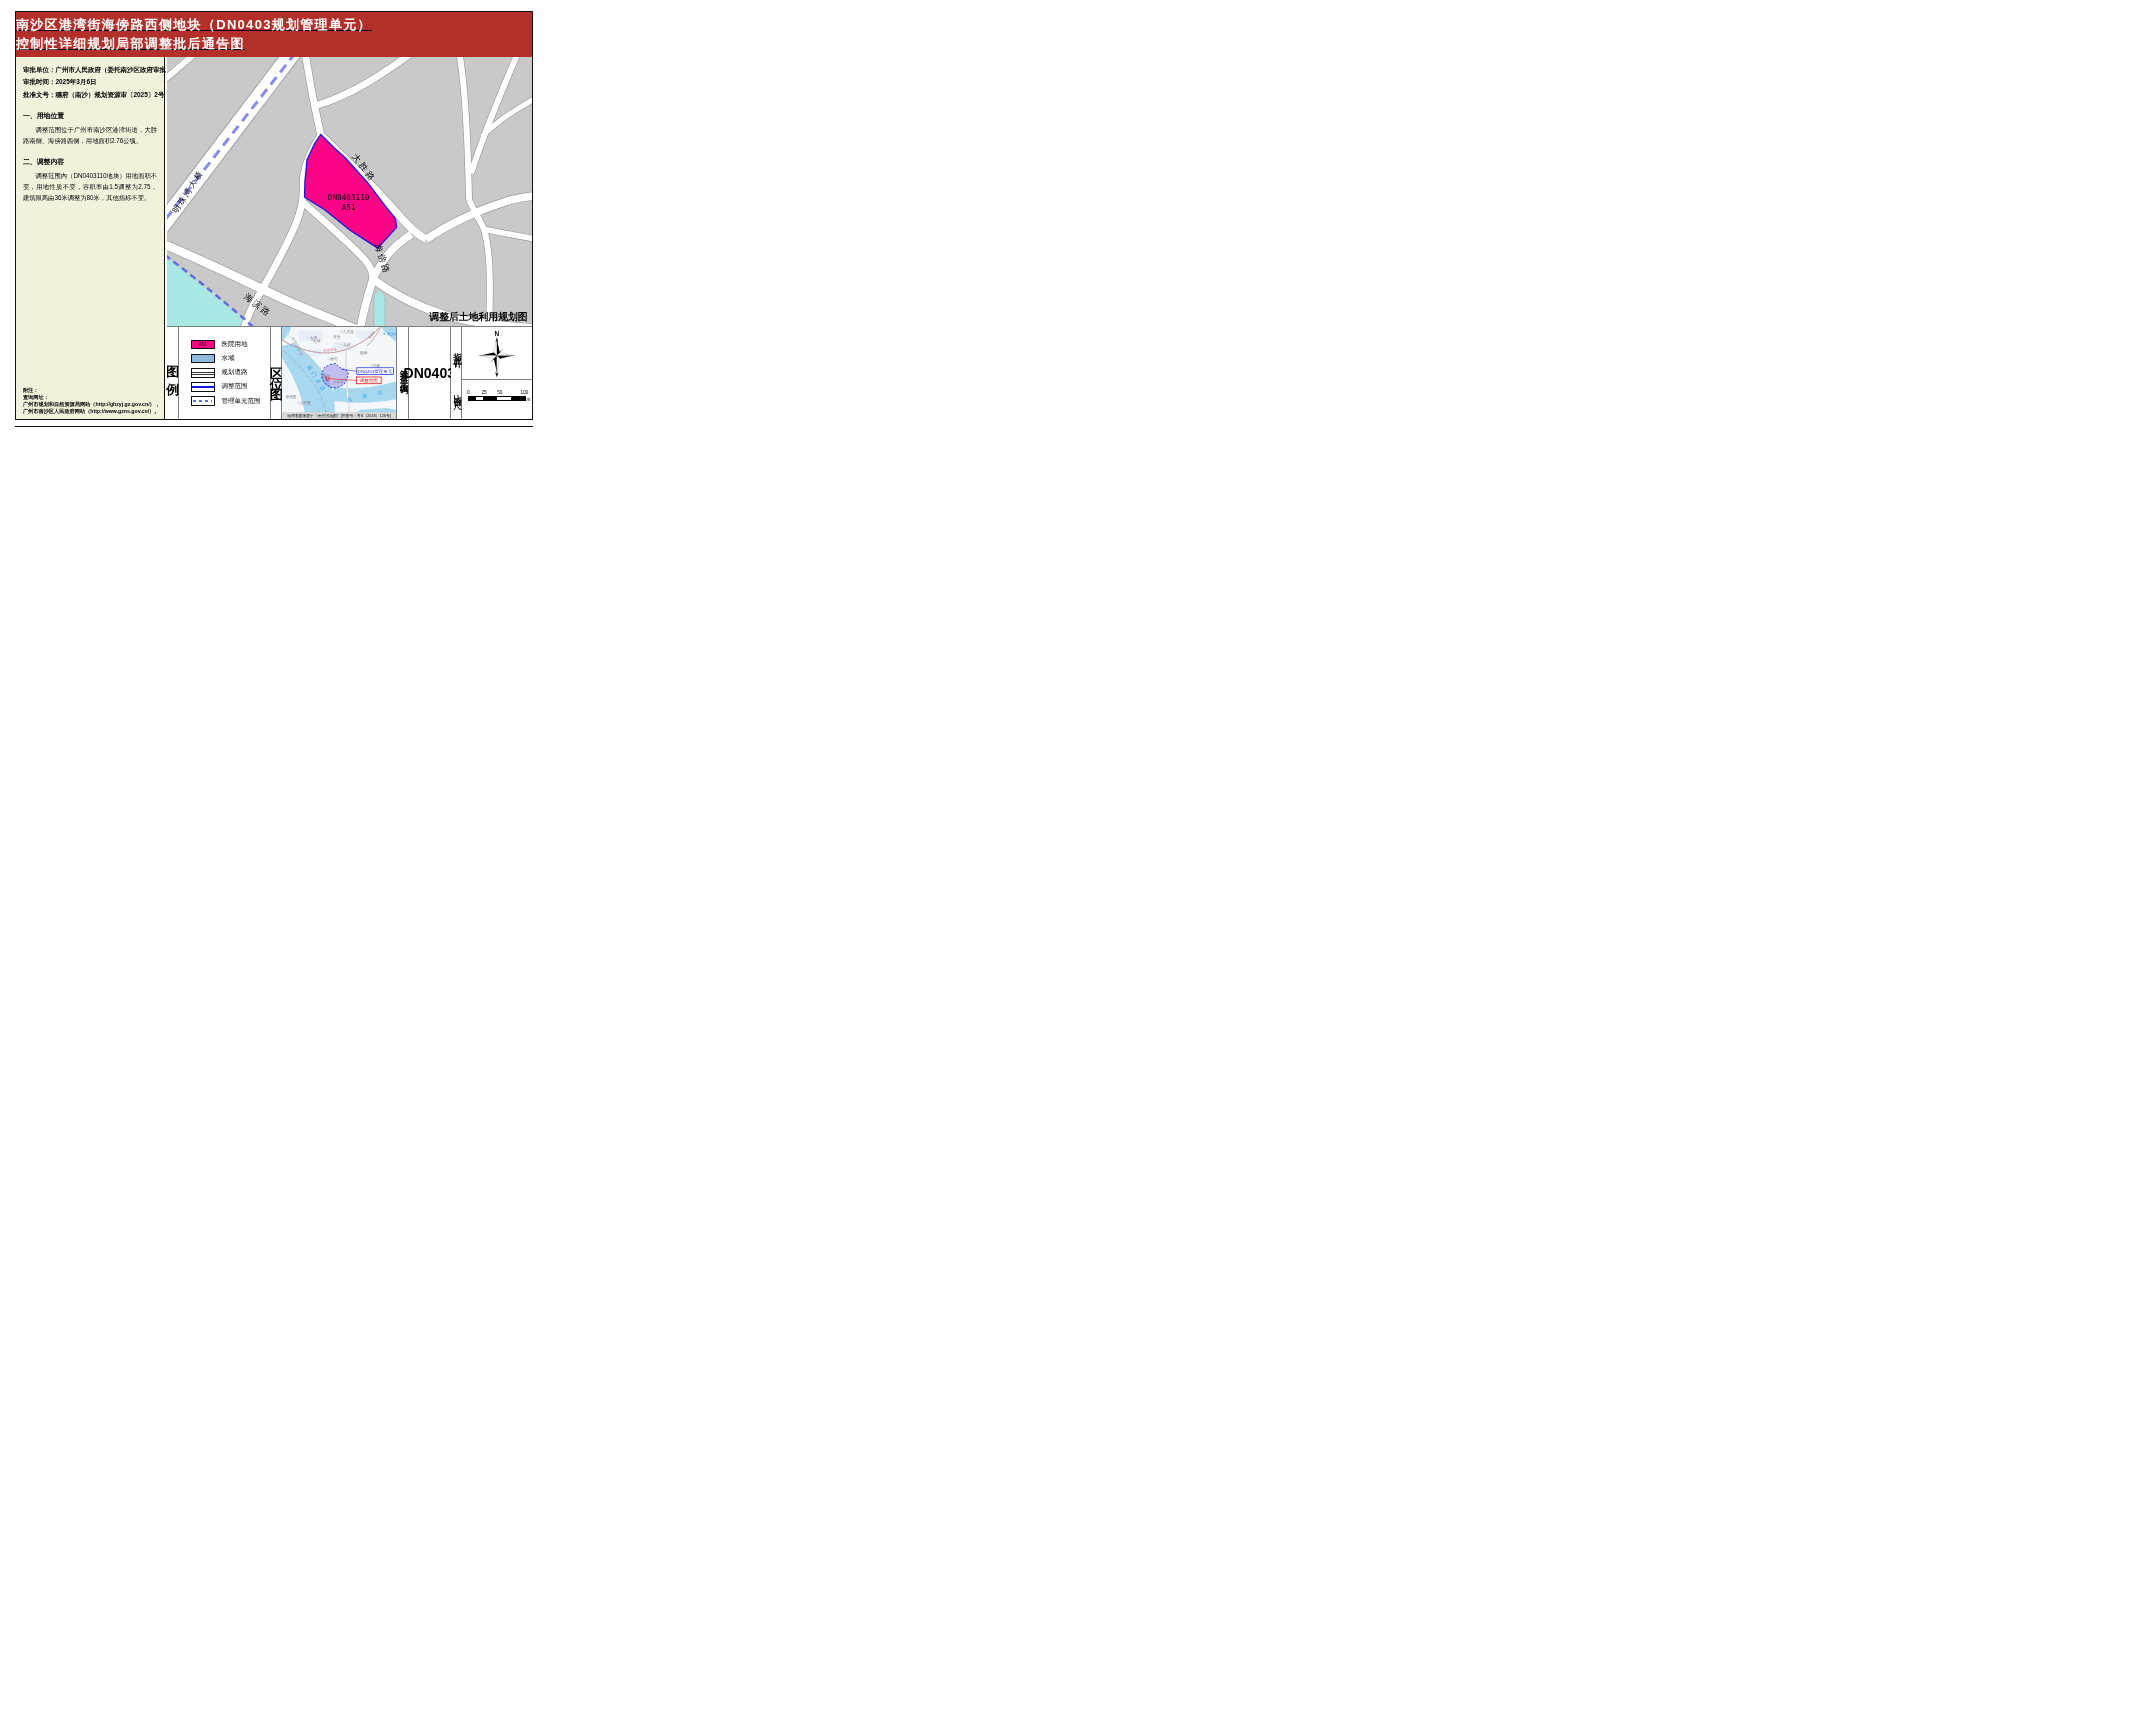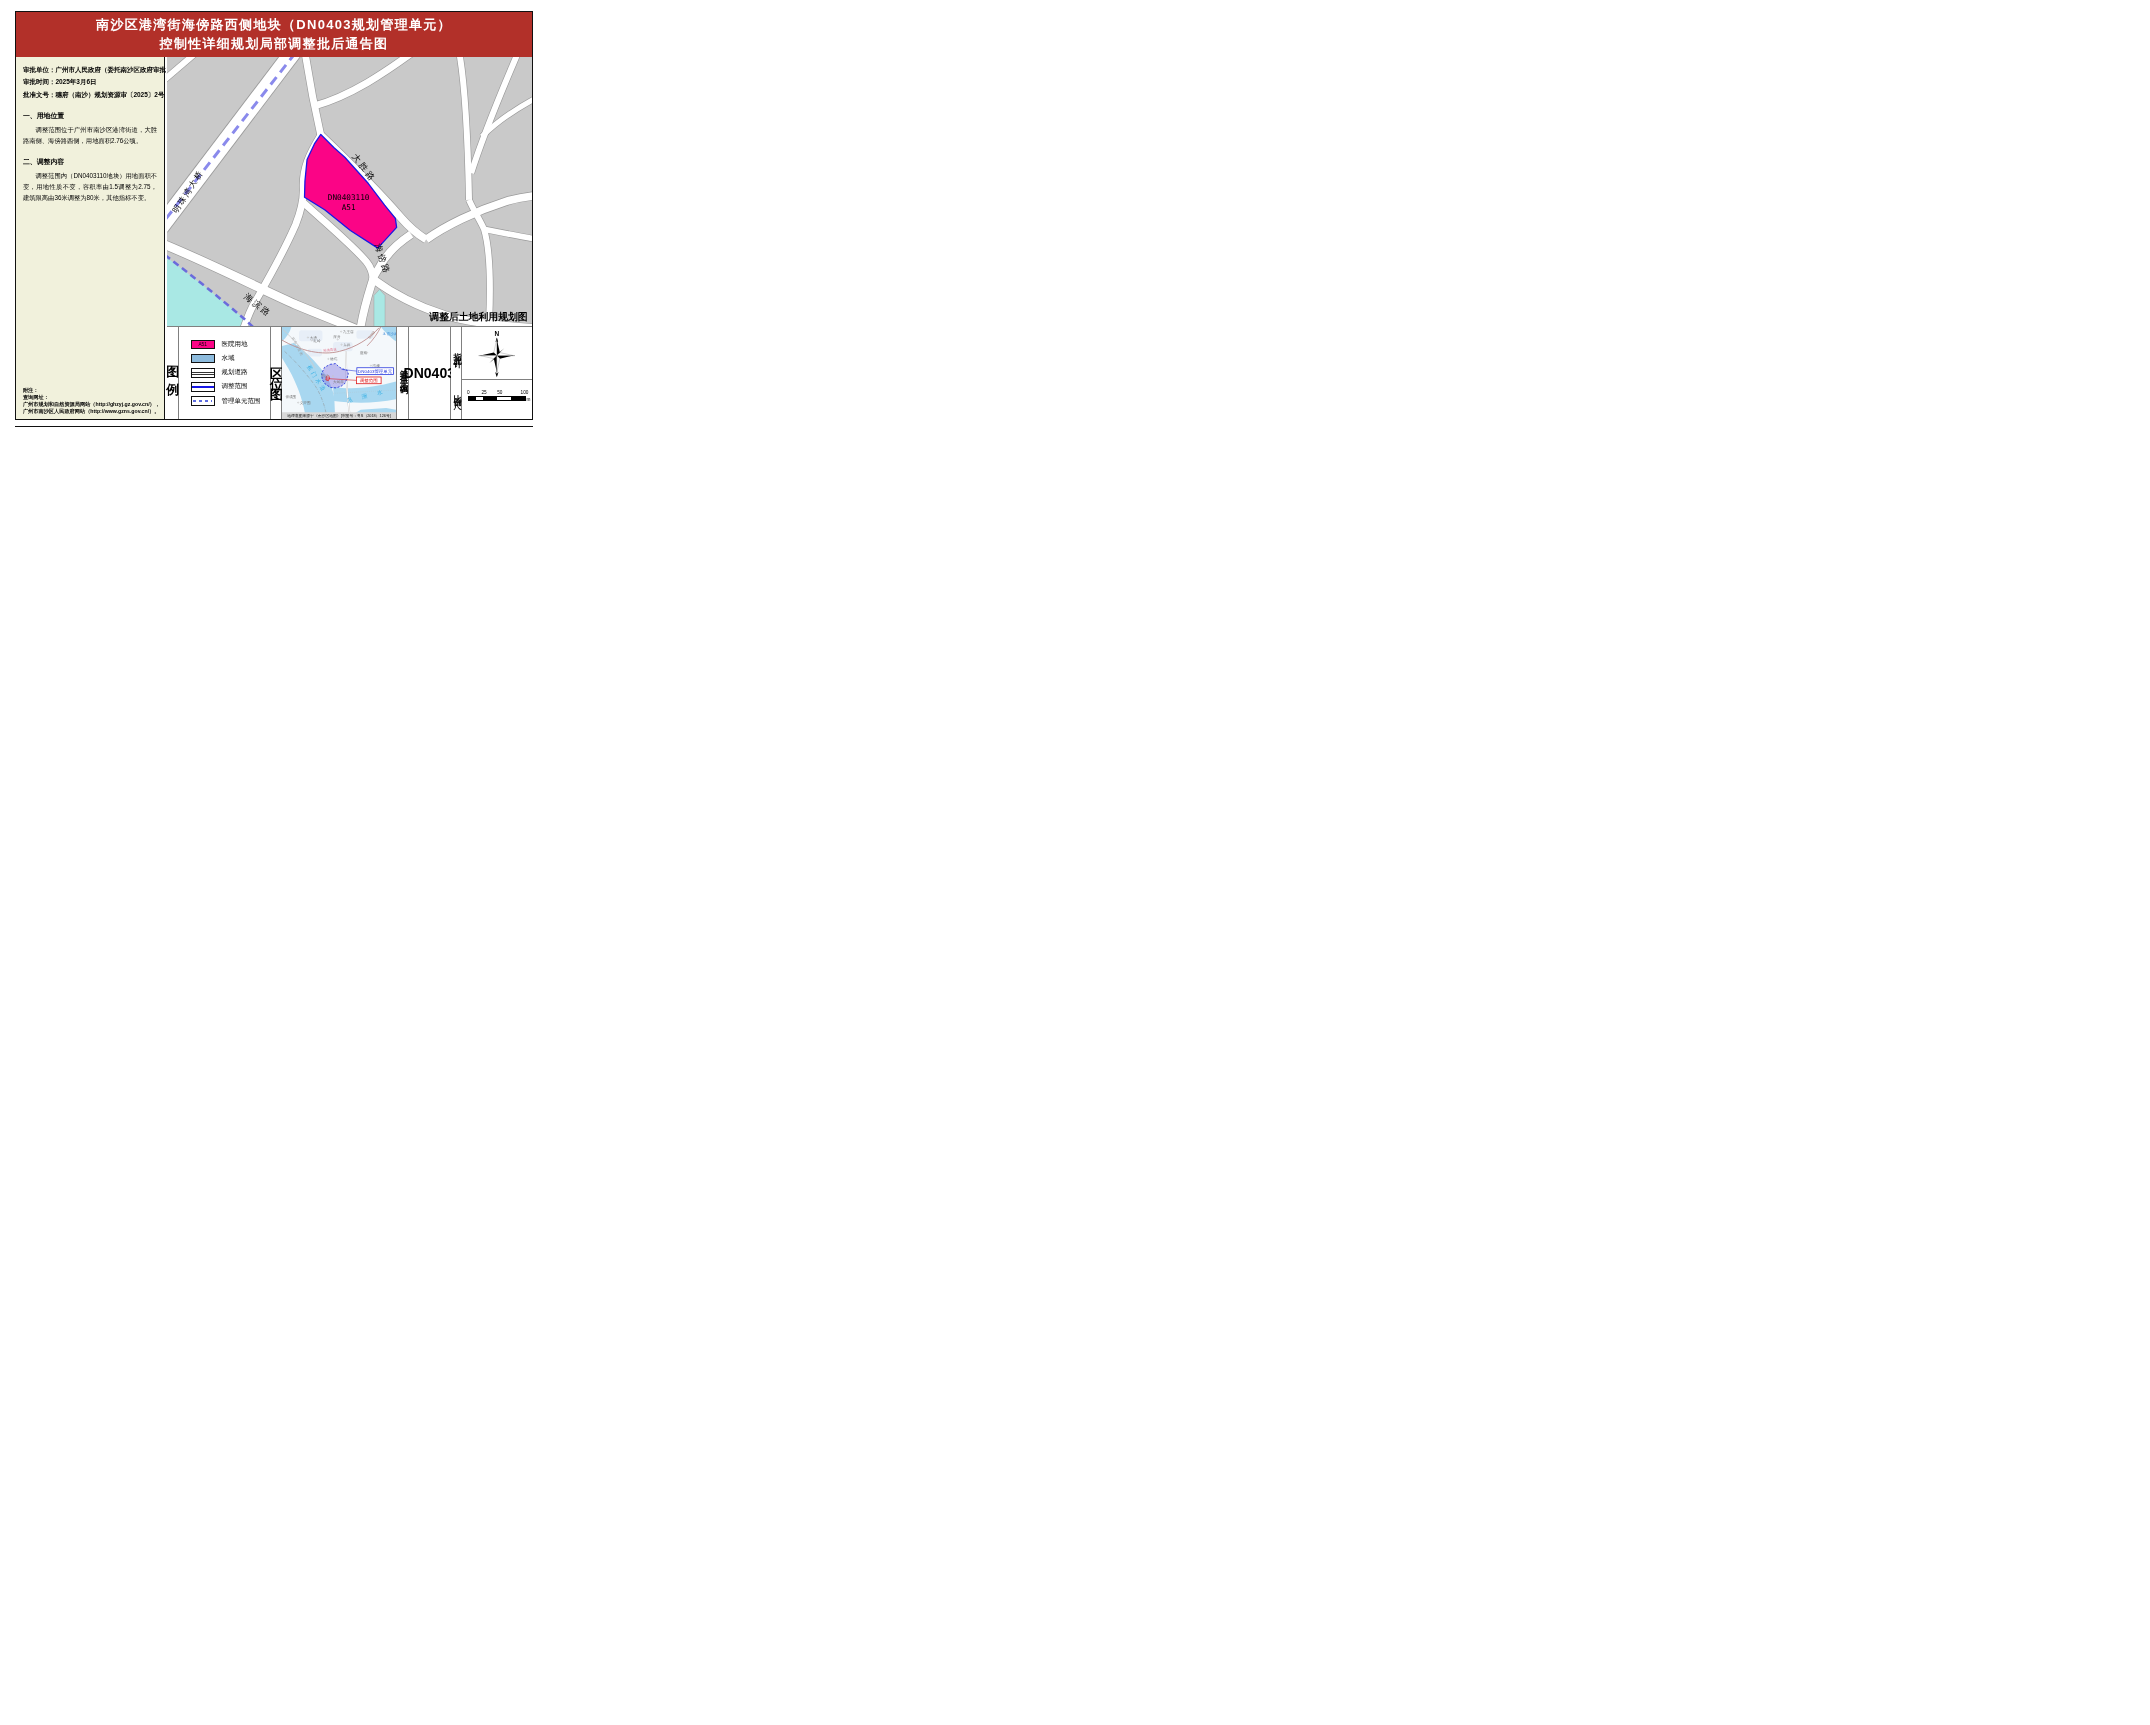--- a/index.html
+++ b/index.html
@@ -3,21 +3,21 @@
 <meta charset="utf-8">
 <style>
   html,body{margin:0;padding:0;background:#fff;}
   .page{position:relative;width:538px;height:431px;background:#fff;overflow:hidden;
         font-family:"Liberation Sans","DejaVu Sans",sans-serif;color:#000;}
   .frame{position:absolute;left:15px;top:10.8px;width:516px;height:407px;border:1.3px solid #111;background:#fff;}
   .bottom-line{position:absolute;left:15px;top:426px;width:518px;height:0.9px;background:#111;}
 
   
   .title-band{position:absolute;left:0;top:0;width:100%;height:45px;background:#b23029;
-              display:flex;flex-direction:column;align-items:center;justify-content:center;}
+              display:flex;flex-direction:column;justify-content:center;text-decoration:underline;}
   .title-band .t{color:#fff;font-weight:bold;font-size:13px;line-height:19px;letter-spacing:1.3px;white-space:nowrap;}
 
   
   .left-panel{position:absolute;left:0;top:45px;width:149px;bottom:0;background:#f1f1dc;
               border-right:1.3px solid #111;box-sizing:border-box;padding:5.2px 6.9px;}
   .info-line{font-weight:bold;font-size:6.5px;line-height:10px;margin-top:2.6px;white-space:nowrap;}
   .sec-title{font-weight:bold;font-size:6.9px;margin-top:11.2px;}
   .sec-body{font-size:6.3px;line-height:11.2px;text-indent:2em;text-align:justify;margin-top:2.6px;}
   .notes{position:absolute;left:6.9px;right:4.3px;bottom:3.4px;font-size:5.2px;line-height:7px;font-weight:600;white-space:nowrap;}
 

